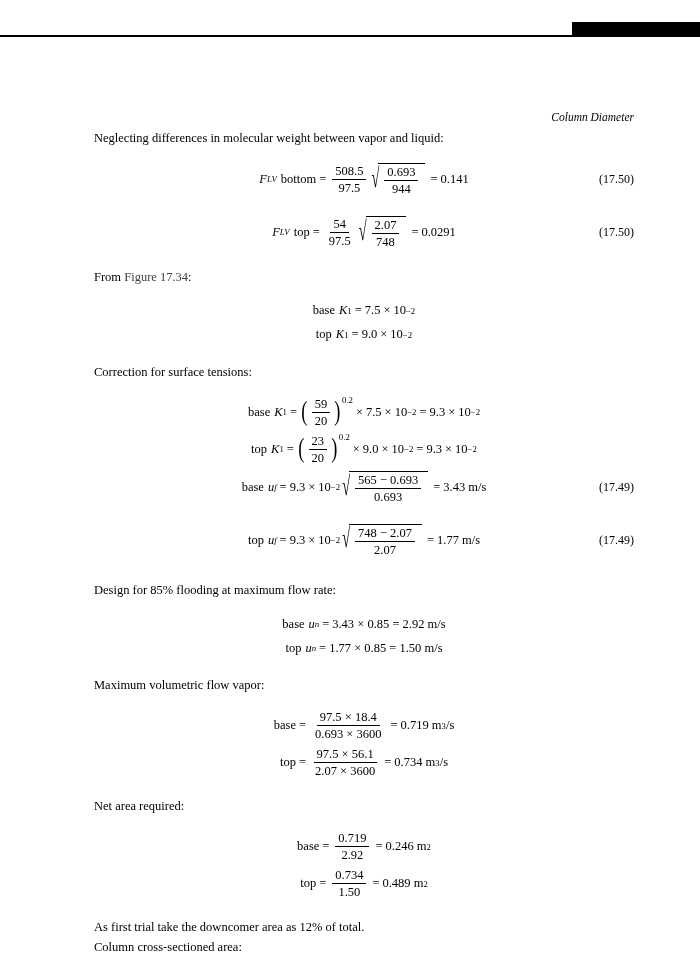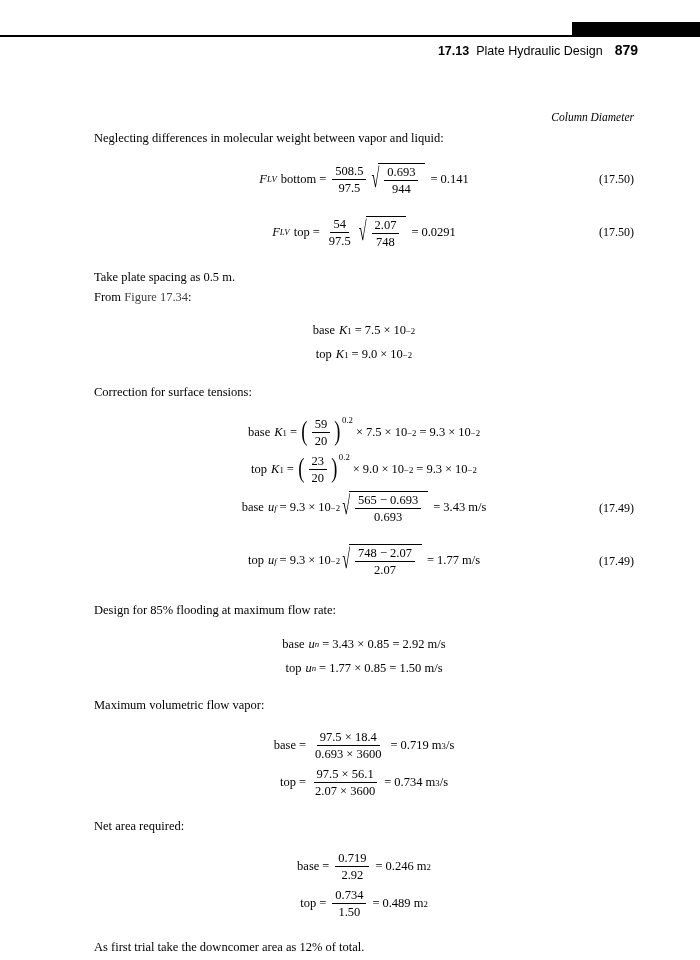--- a/index.html
+++ b/index.html
@@ -181,23 +181,20 @@
   .opx { margin: 0 3px; }
 </style>
 </head>
 <body>
 
 <div class="page">
 
   <div class="header-black-bar"></div>
   <div class="header-rule"></div>
 
-  <div class="header-text">
-    <span class="sec-num">17.13</span><span class="sp2"></span><span class="sec-title">Plate Hydraulic Design</span><span class="page-num">879</span>
-  </div>
 
   <div class="content">
 
     <div class="subhead">Column Diameter</div>
 
     <div class="para">Neglecting differences in molecular weight between vapor and liquid:</div>
 
     <div class="spacer-sm"></div>
 
     <div class="eqrow">
@@ -249,21 +246,20 @@
           </span>
         </span>
         <span class="opx">=</span>
           <span>0.0291</span>
       </span>
       <span class="eqnum">(17.50)</span>
     </div>
 
     <div class="spacer-md"></div>
 
-    <div class="para">Take plate spacing as 0.5 m.</div>
 
     <div class="para">
       <span>From </span><span class="link">Figure 17.34</span><span>:</span>
     </div>
 
     <div class="spacer-sm"></div>
 
     <div class="eqrow">
       <span class="eq">
         <span>base</span>

